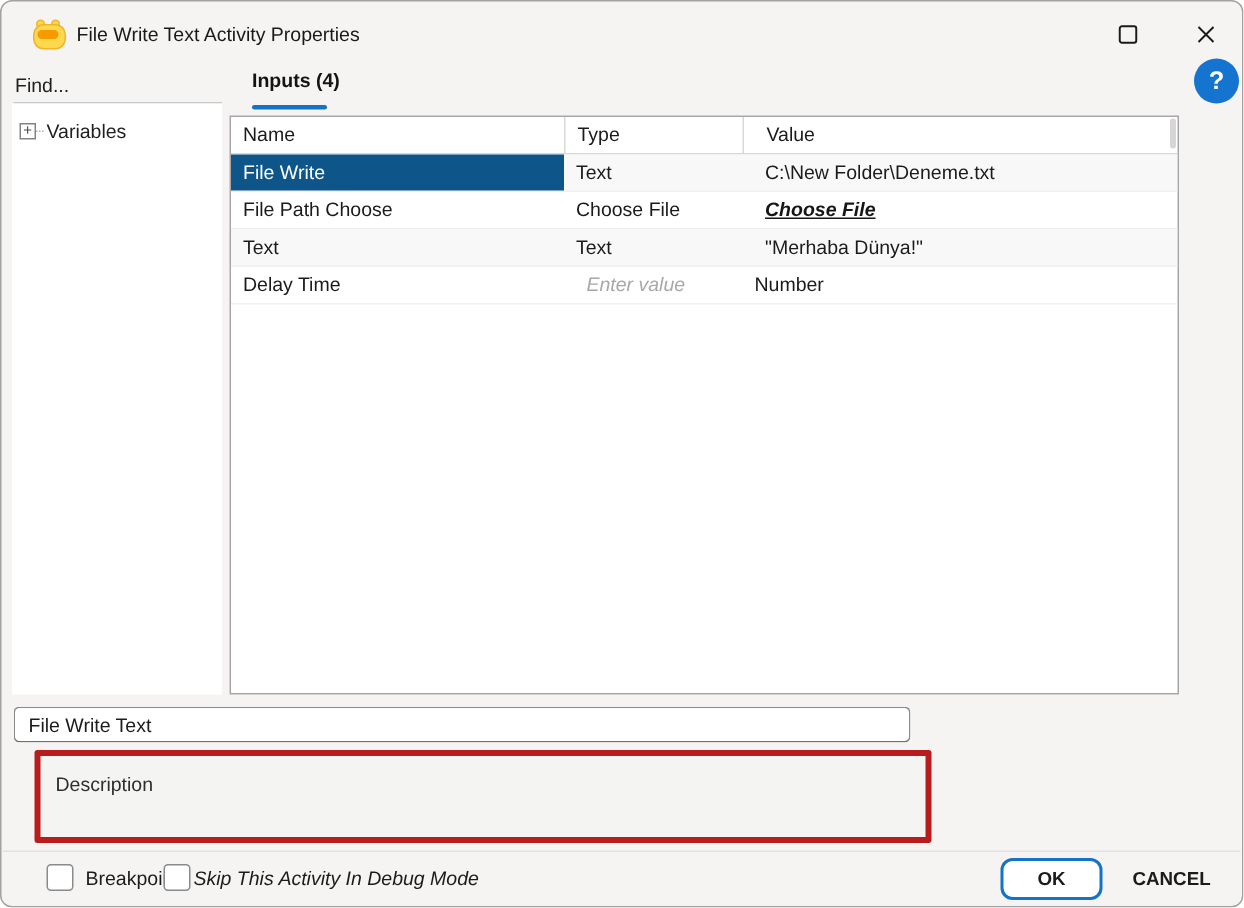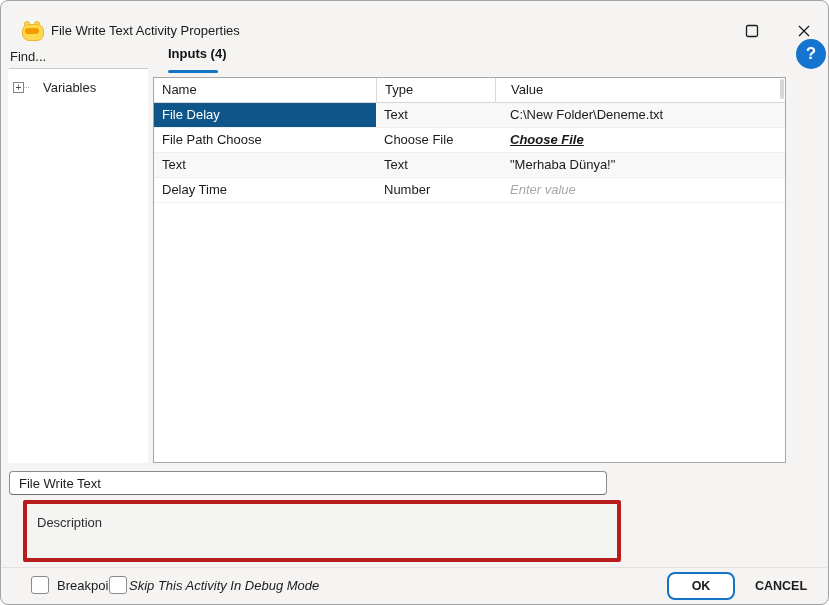--- a/index.html
+++ b/index.html
@@ -2,21 +2,21 @@
 <html><head>
 <meta charset="utf-8">
 <style>
   html,body{margin:0;padding:0;background:#ffffff;}
   body{width:829px;height:605px;position:relative;font-family:"Liberation Sans",sans-serif;
        -webkit-font-smoothing:antialiased;color:#1b1b1b;}
   .dialog{position:absolute;left:0;top:0;width:827px;height:603px;background:#f5f4f2;
           border:1px solid #a2a2a2;border-radius:8px;overflow:hidden;}
 
   
-  .titlebar{position:absolute;left:0;top:12px;width:100%;height:36px;}
+  .titlebar{position:absolute;left:0;top:4px;width:100%;height:36px;}
   .app-icon{position:absolute;left:20px;top:7px;width:22px;height:22px;}
   .app-icon .head{position:absolute;left:1px;top:4px;width:20px;height:15px;background:#ffd94d;
                   border:1px solid #f0b32a;border-radius:7px;}
   .app-icon .visor{position:absolute;left:4px;top:8px;width:14px;height:6px;background:#f59b00;border-radius:3px;}
   .app-icon .ant-l,.app-icon .ant-r{position:absolute;top:1px;width:4px;height:4px;background:#ffd94d;
                   border:1px solid #f0b32a;border-radius:50%;}
   .app-icon .ant-l{left:3px}.app-icon .ant-r{right:3px}
   .title-text{position:absolute;left:50px;top:0;height:36px;line-height:36px;font-size:13px;color:#191919;}
   .win-btn{position:absolute;top:3px;width:40px;height:30px;display:flex;align-items:center;justify-content:center;
            background:transparent;border:none;cursor:pointer;}
@@ -29,21 +29,21 @@
                align-items:center;justify-content:center;cursor:pointer;}
 
   
   .find-label{position:absolute;left:9px;top:48px;font-size:13px;color:#1f1f1f;}
   .find-sep{position:absolute;left:8px;top:67px;width:139px;height:1px;background:#c9c9c9;}
   .left-panel{position:absolute;left:7px;top:68px;width:140px;height:394px;background:#ffffff;}
   .tree-item{position:absolute;left:5px;top:11px;display:flex;align-items:center;cursor:pointer;}
   .expander{width:11px;height:11px;border:1px solid #848484;background:#fff;display:flex;align-items:center;
             justify-content:center;font-size:10px;line-height:9px;color:#4c4c4c;box-sizing:border-box;}
   .tree-dots{width:5px;height:1px;border-top:1px dotted #b0b0b0;}
-  .tree-label{font-size:13px;margin-left:14px;color:#1f1f1f;}
+  .tree-label{font-size:13px;margin-left:2px;color:#1f1f1f;}
 
   
   .tab{position:absolute;left:167px;top:45px;font-size:13px;font-weight:bold;color:#141414;cursor:pointer;}
   .tab-underline{position:absolute;left:167px;top:69px;width:50px;height:3px;background:#1473c5;border-radius:2px;}
 
   
   .grid{position:absolute;left:152px;top:76px;width:633px;height:386px;background:#ffffff;
         border:1px solid #a8a5a8;box-sizing:border-box;overflow:hidden;}
   .g-row{display:grid;grid-template-columns:222px 119px 1fr;height:24px;line-height:24px;font-size:13px;}
   .g-head .g-cell{color:#1b1b1b;}
@@ -121,41 +121,41 @@
   <div class="tab-underline"></div>
 
   <div class="grid">
     <div class="g-row g-head">
       <div class="g-cell c-name">Name</div>
       <div class="g-cell c-type">Type</div>
       <div class="g-cell c-value">Value</div>
     </div>
     <div id="rows-host">
     <div class="g-row body">
-      <div class="g-cell c-name sel">File Delay</div>
+      <div class="g-cell c-name sel">File Write</div>
       <div class="g-cell c-type">Text</div>
       <div class="g-cell c-value">C:\New Folder\Deneme.txt</div>
     </div>
 
     <div class="g-row body">
       <div class="g-cell c-name">File Path Choose</div>
       <div class="g-cell c-type">Choose File</div>
       <div class="g-cell c-value val-link">Choose File</div>
     </div>
 
     <div class="g-row body">
       <div class="g-cell c-name">Text</div>
       <div class="g-cell c-type">Text</div>
       <div class="g-cell c-value">"Merhaba Dünya!"</div>
     </div>
 
     <div class="g-row body">
       <div class="g-cell c-name">Delay Time</div>
+      <div class="g-cell c-value val-placeholder">Enter value</div>
       <div class="g-cell c-type">Number</div>
-      <div class="g-cell c-value val-placeholder">Enter value</div>
     </div>
   </div>
     <div class="scroll-thumb"></div>
   </div>
 
   <input class="name-input" value="File Write Text" style="">
   <textarea class="desc-area" style="">Description</textarea>
 
   <div class="footer-sep"></div>
   <div class="checkbox cb1"></div>

